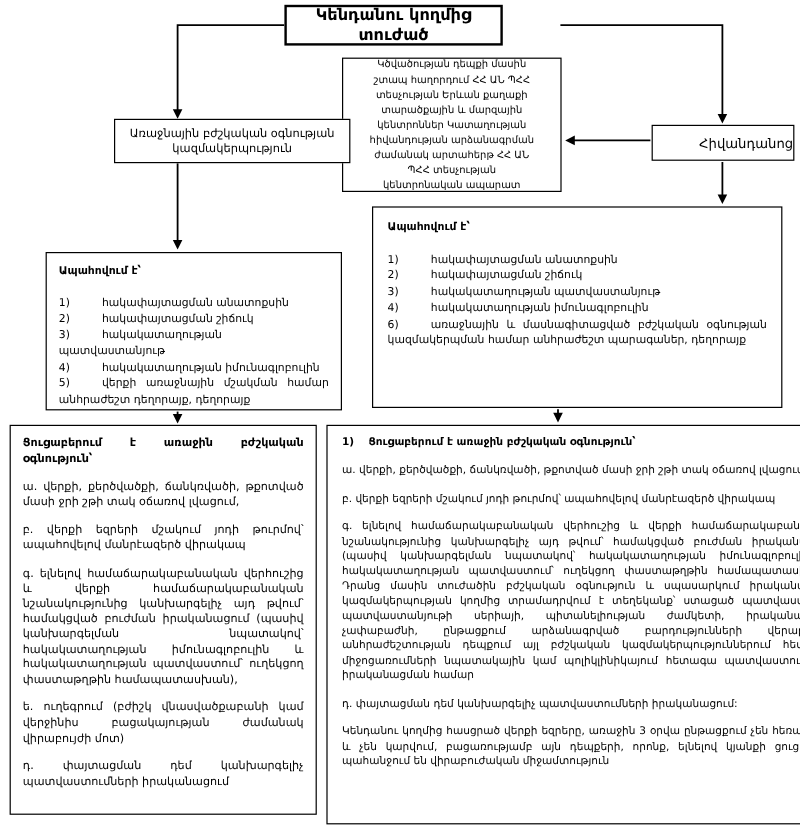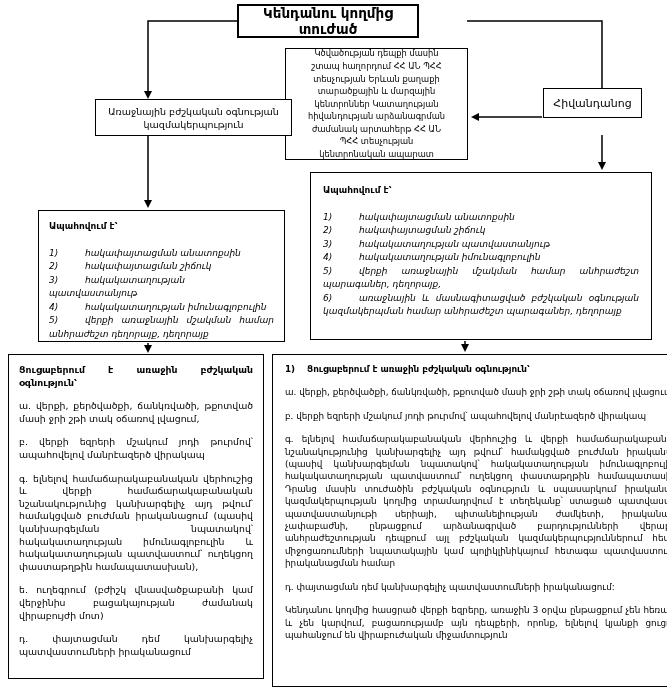--- a/index.html
+++ b/index.html
@@ -4,26 +4,26 @@
 <style>
   html,body{margin:0;padding:0;background:#fff;}
   body{font-family:"DejaVu Sans",sans-serif;color:#000;}
   .page{position:relative;width:667px;height:690px;background:#fff;overflow:hidden;}
   .arrows{position:absolute;left:0;top:0;z-index:1;}
   .box{position:absolute;border:1.5px solid #000;background:#fff;box-sizing:border-box;z-index:2;}
   .centered{display:flex;align-items:center;justify-content:center;text-align:center;}
   .top-box{left:237px;top:4px;width:182px;height:34px;border-width:2px;font-weight:bold;font-size:13.5px;}
   .report-box{left:285px;top:48px;width:183px;height:112px;font-size:8.3px;line-height:12.6px;padding:2px 21px;}
   .primary-box{left:48px;top:99px;width:197px;height:37px;font-size:9.5px;line-height:13px;padding:2px 8px;margin-left:47px;}
-  .hospital-box{left:543px;top:88px;width:99px;height:30px;font-size:11px;}
+  .hospital-box{left:543px;top:104px;width:119px;height:30px;font-size:11px;justify-content:flex-end;}
   .list-box{font-size:9px;line-height:13.5px;}
   .left-list-box{left:38px;top:210px;width:247px;height:132px;padding:9px 10px;}
   .right-list-box{left:310px;top:172px;width:342px;height:168px;padding:11px 12px;}
   .list-header{font-weight:bold;margin:0 0 13px 0;}
-  .li{text-align:justify;margin:0;font-style:italic;}
+  .li{text-align:justify;margin:0;}
   .num{display:inline-block;width:36px;}
   .bl-box{left:8px;top:354px;width:256px;height:325px;font-size:9.3px;line-height:12.6px;padding:9px 10px;}
   .br-box{left:272px;top:354px;width:436px;height:333px;font-size:8.8px;line-height:12.4px;padding:8px 12px;}
   .bl-box p,.br-box p{margin:0 0 11px 0;text-align:justify;}
   .sec-header{font-weight:bold;text-align:right;}
   .sec-num{display:inline-block;width:22px;font-weight:bold;}
 </style>
 </head>
 <body>
 
@@ -76,21 +76,20 @@
     <div class="li"><span class="num">4)</span><span>հակակատաղության իմունագլոբուլին</span></div>
     <div class="li"><span class="num">5)</span><span>վերքի առաջնային մշակման համար անհրաժեշտ դեղորայք, դեղորայք</span></div>
   </div>
 
   <div class="box list-box right-list-box">
     <div class="list-header">Ապահովում է՝</div>
     <div class="li"><span class="num">1)</span><span>հակափայտացման անատոքսին</span></div>
     <div class="li"><span class="num">2)</span><span>հակափայտացման շիճուկ</span></div>
     <div class="li"><span class="num">3)</span><span>հակակատաղության պատվաստանյութ</span></div>
     <div class="li"><span class="num">4)</span><span>հակակատաղության իմունագլոբուլին</span></div>
-    <div class="li"><span class="num">5)</span><span>վերքի առաջնային մշակման համար անհրաժեշտ պարագաներ, դեղորայք,</span></div>
     <div class="li"><span class="num">6)</span><span>առաջնային և մասնագիտացված բժշկական օգնության կազմակերպման համար անհրաժեշտ պարագաներ, դեղորայք</span></div>
   </div>
 
   <div class="box bl-box">
     <p class="sec-header">Ցուցաբերում է առաջին բժշկական օգնություն՝</p>
     <p>ա. վերքի, քերծվածքի, ճանկռվածի, թքոտված մասի ջրի շթի տակ օճառով լվացում,</p>
     <p>բ. վերքի եզրերի մշակում յոդի թուրմով՝ ապահովելով մանրէազերծ վիրակապ</p>
     <p>գ. ելնելով համաճարակաբանական վերհուշից և վերքի համաճարակաբանական նշանակությունից կանխարգելիչ  այդ թվում՝ համակցված բուժման իրականացում (պասիվ կանխարգելման նպատակով՝ հակակատաղության իմունագլոբուլին և հակակատաղության պատվաստում՝ ուղեկցող փաստաթղթին համապատասխան),</p>
     <p>ե. ուղեգրում (բժիշկ վնասվածքաբանի կամ վերջինիս բացակայության ժամանակ վիրաբույժի մոտ)</p>
     <p>դ. փայտացման դեմ կանխարգելիչ պատվաստումների իրականացում</p>

